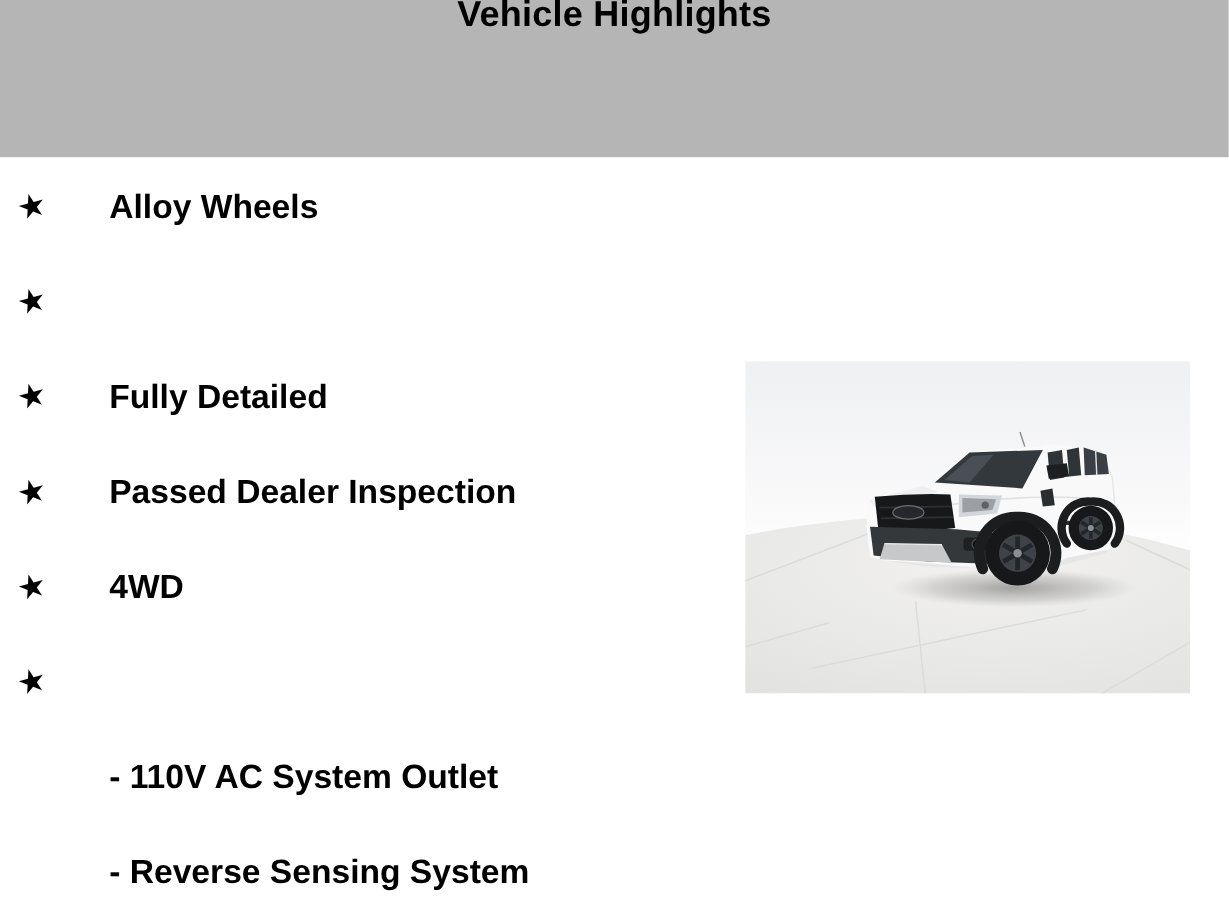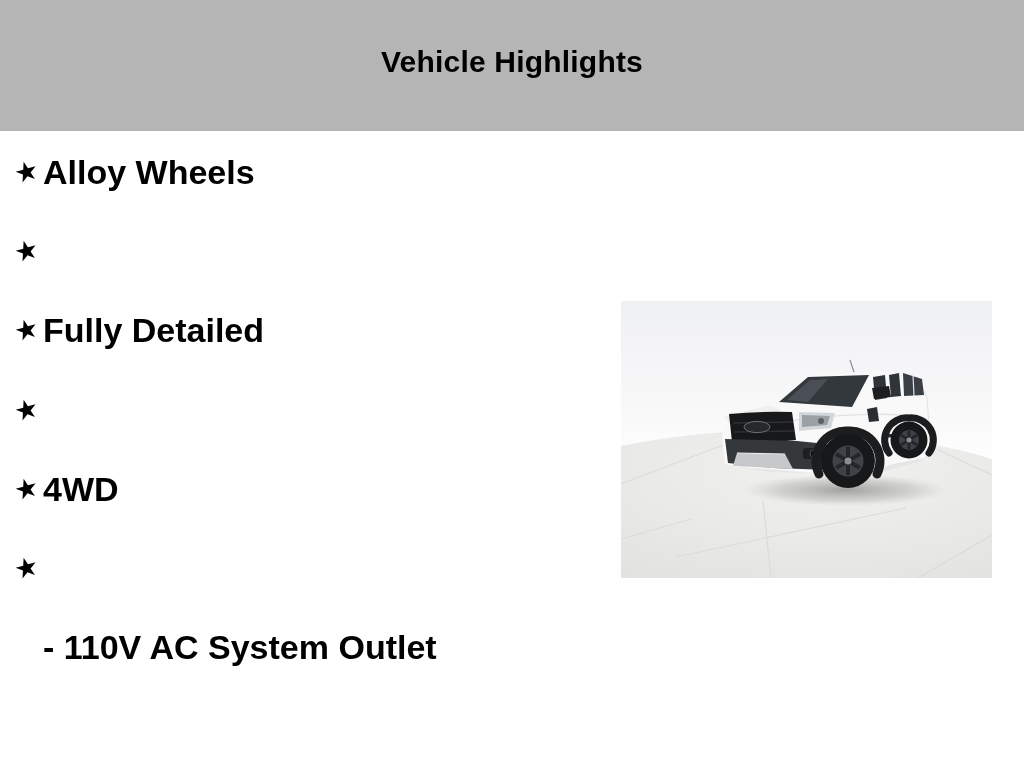--- a/index.html
+++ b/index.html
@@ -7,21 +7,21 @@
     width: 1024px; height: 768px;
     background: #ffffff;
     font-family: "Liberation Sans", sans-serif;
     position: relative;
     overflow: hidden;
   }
   .banner {
     position: absolute; left: 0; top: 0;
     width: 1024px; height: 131px;
     background: #b5b5b5;
-    display: flex; align-items: center; justify-content: center;
+    display: flex; align-items: flex-start; justify-content: center;
   }
   .banner h1 {
     margin: 0;
     font-size: 30px;
     font-weight: bold;
     color: #000000;
     transform: translateY(-4px);
     letter-spacing: 0.2px;
   }
   .highlights {
@@ -39,24 +39,25 @@
     width: 33px;
     flex: 0 0 33px;
     display: inline-flex;
     justify-content: center;
     font-size: 27px;
     line-height: 1;
     color: #000000;
     transform: rotate(-15deg);
   }
   .label {
-    font-size: 34px;
+    font-size: 28px;
     font-weight: bold;
     color: #000000;
     white-space: nowrap;
+    margin-left: 48px;
   }
   .item.sub .label { padding-left: 33px; }
   .photo {
     position: absolute; left: 621px; top: 301px;
     width: 371px; height: 277px;
     margin: 0;
   }
   .photo svg { display: block; width: 100%; height: 100%; }
 </style>
 </head>
@@ -75,30 +76,34 @@
     </li>
     <li class="item feature">
       <span class="star">★</span>
     </li>
     <li class="item feature">
       <span class="star">★</span>
       <span class="label">Fully Detailed</span>
     </li>
     <li class="item feature">
       <span class="star">★</span>
+      <span class="label">Passed Dealer Inspection</span>
     </li>
     <li class="item feature">
       <span class="star">★</span>
       <span class="label">4WD</span>
     </li>
     <li class="item feature">
       <span class="star">★</span>
     </li>
     <li class="item sub">
       <span class="label">- 110V AC System Outlet</span>
+    </li>
+    <li class="item sub">
+      <span class="label">- Reverse Sensing System</span>
     </li>
   </ul>
 
   <figure class="photo">
     <svg viewBox="0 0 371 277" xmlns="http://www.w3.org/2000/svg">
       <defs>
         <linearGradient id="bg" x1="0" y1="0" x2="0" y2="1">
           <stop offset="0" stop-color="#eff0f2"></stop>
           <stop offset="0.45" stop-color="#fafafb"></stop>
           <stop offset="0.6" stop-color="#ffffff"></stop>

